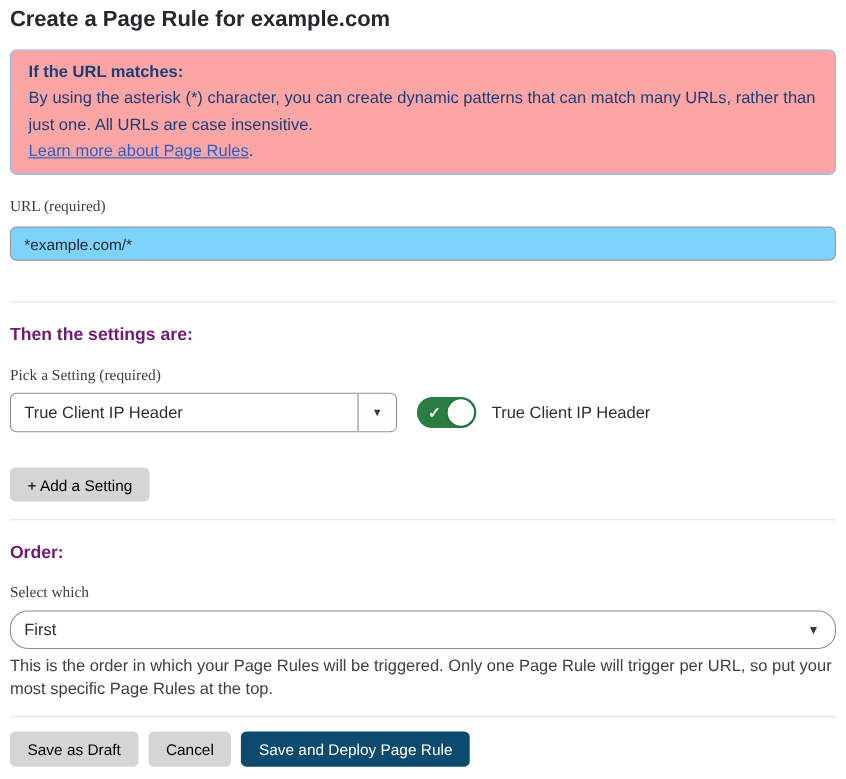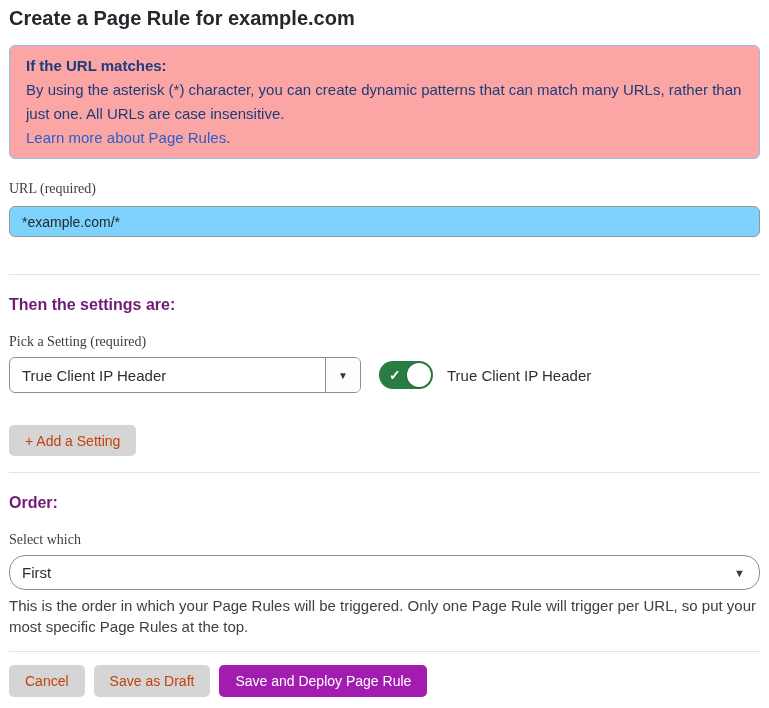--- a/index.html
+++ b/index.html
@@ -31,20 +31,21 @@
     color: #1d3d7a;
     font-size: 15px;
     line-height: 24px;
   }
   .info-box .info-heading {
     font-weight: 700;
     color: #1d3d7a;
   }
   .info-box .info-link {
     color: #2c5fc7;
+    text-decoration: underline;
     cursor: pointer;
   }
   .info-box .info-link-suffix { color: #1d3d7a; }
 
   .field-label {
     font-size: 14px;
     color: #3d3d3d;
     line-height: 16px;
     margin-bottom: 9px;
     font-family: Liberation Serif, serif;
@@ -163,24 +164,24 @@
     padding: 0 16px;
     border: none;
     border-radius: 5px;
     font-family: "Liberation Sans", sans-serif;
     font-size: 14px;
     cursor: pointer;
     white-space: nowrap;
   }
   .btn-secondary {
     background: #d5d5d5;
-    color: #c2410c;
+    color: #000000;
   }
   .btn-primary {
-    background: #a21caf;
+    background: #0c4a6e;
     color: #ffffff;
   }
   .add-setting-btn { margin-top: 32px; }
 
   
   .wide-select {
     display: flex;
     align-items: center;
     width: 100%;
     height: 35px;
@@ -264,19 +265,19 @@
 <div class="wide-select">
   <div class="select-value">First</div>
   <div class="select-caret">▼</div>
 </div>
 
 <div class="help-text">This is the order in which your Page Rules will be triggered. Only one Page Rule will trigger per URL, so put your most specific Page Rules at the top.</div>
 
 <hr class="divider divider-3">
 
 <div class="footer-actions">
+  <button class="btn btn-secondary">Save as Draft</button>
   <button class="btn btn-secondary">Cancel</button>
-  <button class="btn btn-secondary">Save as Draft</button>
   <button class="btn btn-primary">Save and Deploy Page Rule</button>
 </div>
 
 
 
 
 </body></html>

